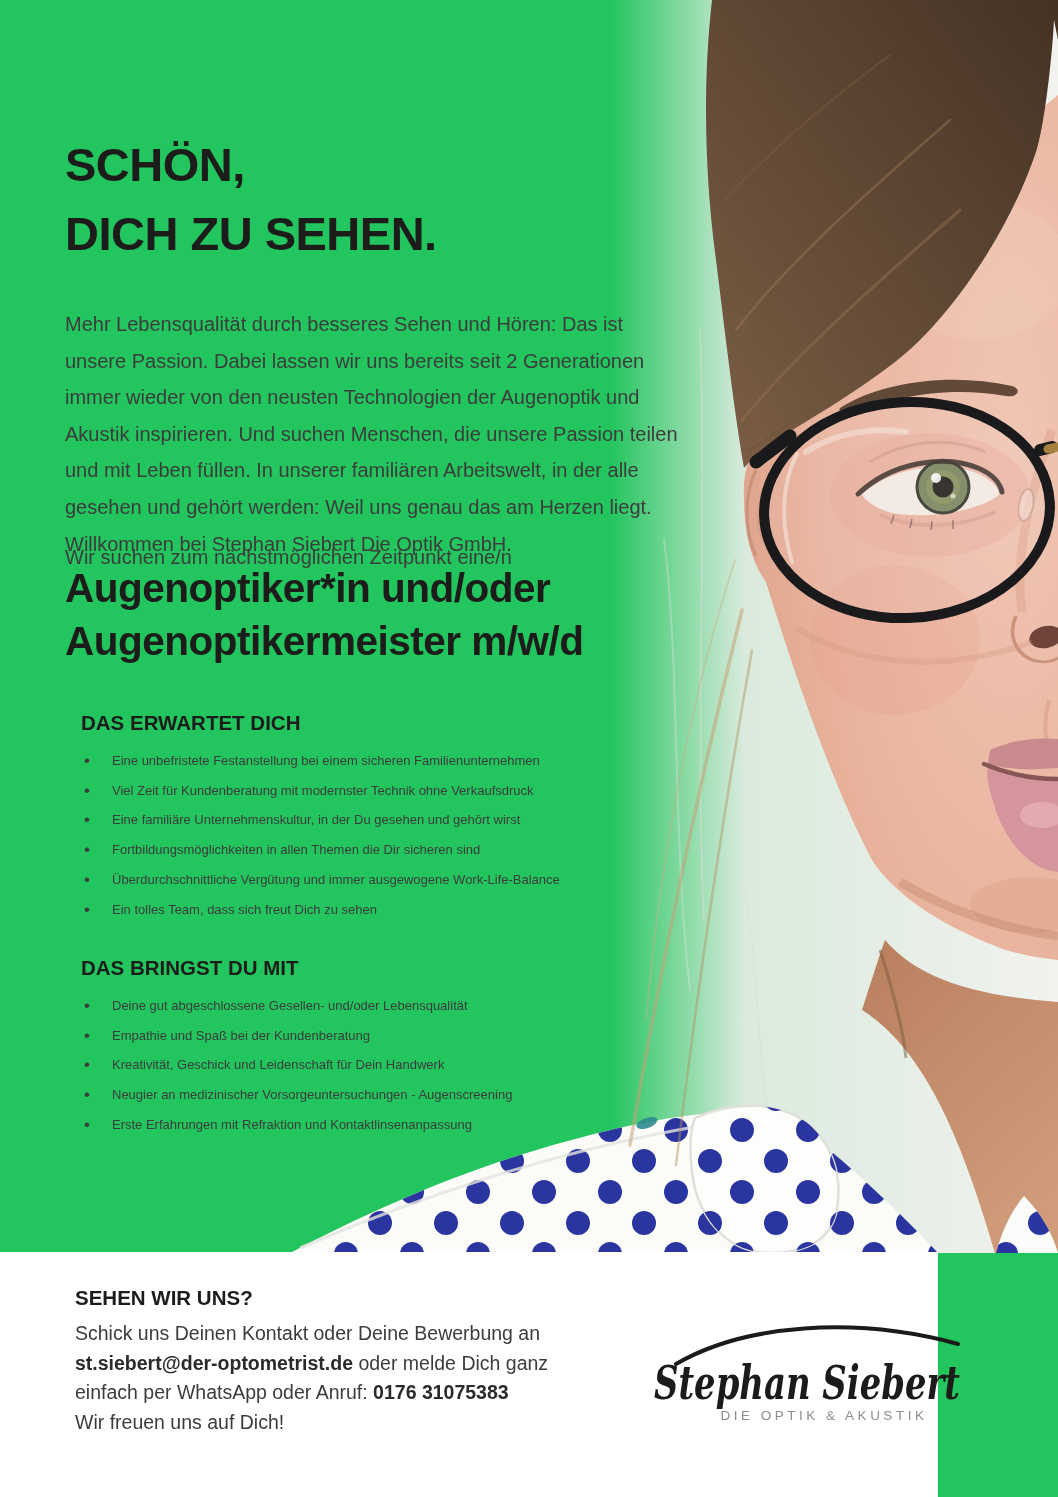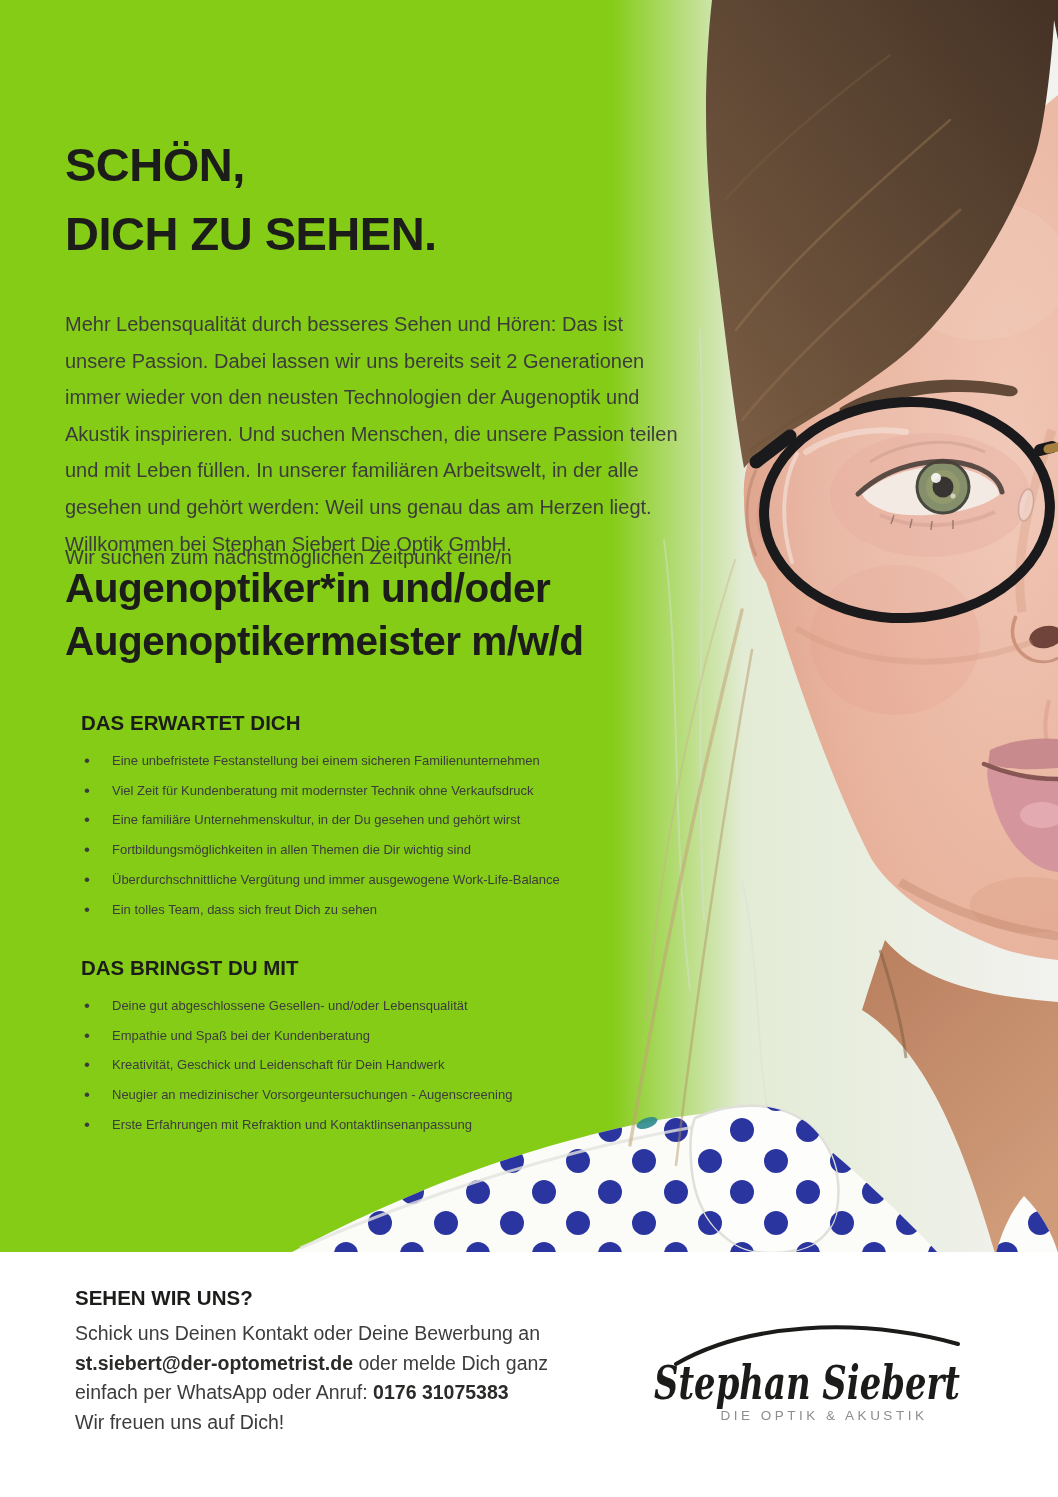--- a/index.html
+++ b/index.html
@@ -1,18 +1,18 @@
 <!DOCTYPE html>
 <html><head>
 <meta charset="utf-8">
 <style>
   html,body{margin:0;padding:0;background:#9a9a9a;}
   .page{
     position:relative;width:1058px;height:1497px;margin:0 auto;
-    background:#84cc16;overflow:hidden;
+    background:#22c55e;overflow:hidden;
     font-family:"Liberation Sans",sans-serif;color:#3c3c3b;
   }
   .photo-svg{position:absolute;left:0;top:0;z-index:1;}
   .content{position:absolute;inset:0;z-index:3;}
   .headline{
     position:absolute;left:65px;top:99px;
     font-size:47px;line-height:69px;font-weight:700;letter-spacing:-0.5px;
     color:#1c1c1a;white-space:pre-line;
   }
   .intro{
@@ -26,21 +26,21 @@
     color:#1c1c1a;white-space:pre-line;
   }
   .section{position:absolute;left:81px;width:790px;}
   .section-1{top:711px;}
   .section-2{top:956px;}
   .section h3{margin:0;font-size:20.5px;font-weight:700;color:#1c1c1a;letter-spacing:0;}
   .section ul{margin:11px 0 0;padding:0;list-style:none;}
   .section li{position:relative;padding-left:31px;font-size:13px;line-height:29.7px;}
   .section li::before{content:"•";position:absolute;left:3px;top:0;font-size:17px;color:#3c3c3b;}
   .footer{
-    position:absolute;left:0;top:1252px;width:1058px;height:245px;
+    position:absolute;left:0;top:1252px;width:938px;height:245px;
     background:#ffffff;z-index:2;
   }
   .contact{position:absolute;left:75px;top:34px;}
   .contact h4{margin:0 0 9px;font-size:20.5px;font-weight:700;color:#1c1c1a;}
   .contact p{margin:0;font-size:19.5px;line-height:29.6px;color:#3c3c3b;}
   .contact .b{font-weight:700;color:#2a2a29;}
   .logo{position:absolute;left:650px;top:60px;width:334px;height:114px;}
 </style>
 </head>
 <body>
@@ -206,21 +206,21 @@
     <p class="lead">Wir suchen zum nächstmöglichen Zeitpunkt eine/n</p>
     <h2 class="vacancy-title">Augenoptiker*in und/oder
 Augenoptikermeister m/w/d</h2>
 
     <div class="section section-1">
       <h3>DAS ERWARTET DICH</h3>
       <ul>
           <li>Eine unbefristete Festanstellung bei einem sicheren Familienunternehmen</li>
           <li>Viel Zeit für Kundenberatung mit modernster Technik ohne Verkaufsdruck</li>
           <li>Eine familiäre Unternehmenskultur, in der Du gesehen und gehört wirst</li>
-          <li>Fortbildungsmöglichkeiten in allen Themen die Dir wichtig sind</li>
+          <li>Fortbildungsmöglichkeiten in allen Themen die Dir sicheren sind</li>
           <li>Überdurchschnittliche Vergütung und immer ausgewogene Work-Life-Balance</li>
           <li>Ein tolles Team, dass sich freut Dich zu sehen</li>
         </ul>
     </div>
 
     <div class="section section-2">
       <h3>DAS BRINGST DU MIT</h3>
       <ul>
           <li>Deine gut abgeschlossene Gesellen- und/oder Lebensqualität</li>
           <li>Empathie und Spaß bei der Kundenberatung</li>

